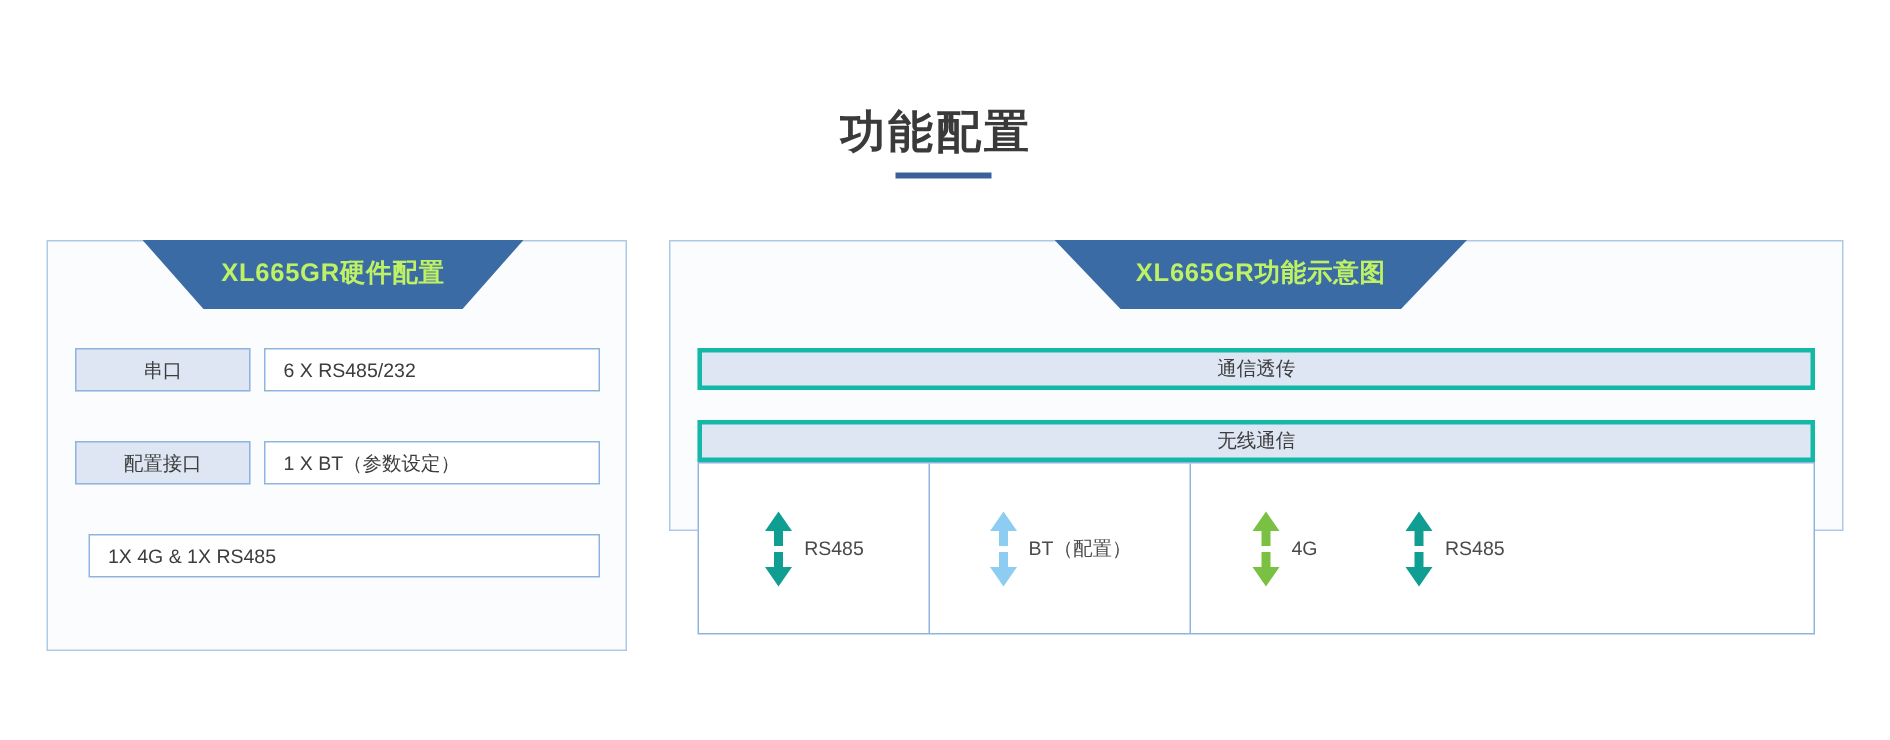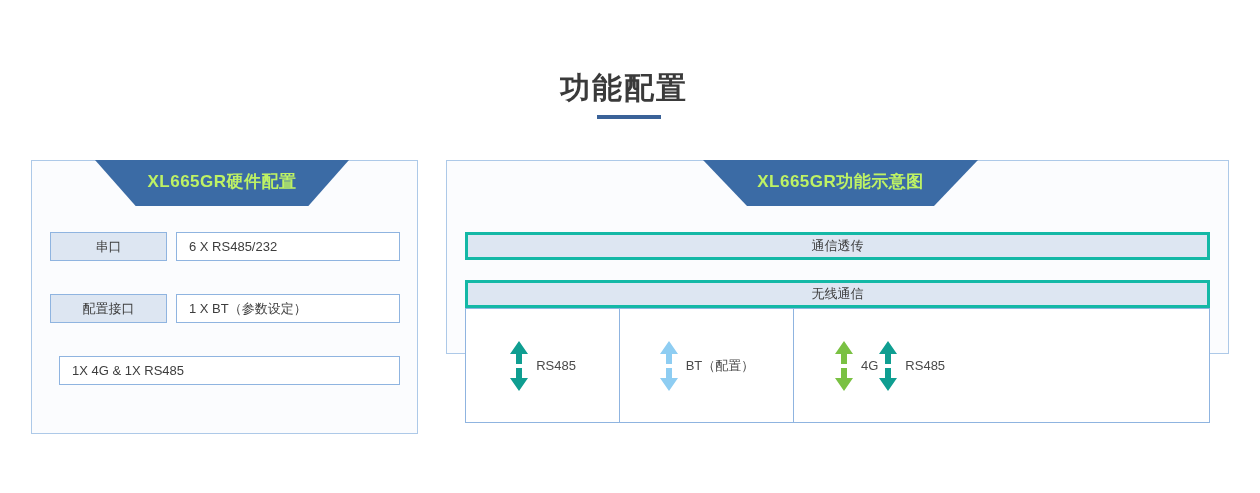--- a/index.html
+++ b/index.html
@@ -138,21 +138,21 @@
   .iface-cell {
     border-right: 1px solid #8fb4e0;
     box-sizing: border-box;
     display: flex;
     align-items: center;
     height: 100%;
   }
   .iface-cell:last-child { border-right: none; }
   .cell-w-0 { width: 154px; justify-content: center; }
   .cell-w-1 { width: 174px; justify-content: center; }
-  .cell-w-2 { width: 415px; justify-content: flex-start; padding-left: 40px; }
+  .cell-w-2 { width: 415px; justify-content: flex-start; padding-left: 40px; gap: 58px; }
 
   .port {
     display: flex;
     align-items: center;
     gap: 7px;
   }
   .port-label {
     font-size: 13px;
     color: #4a4a4a;
     white-space: nowrap;

